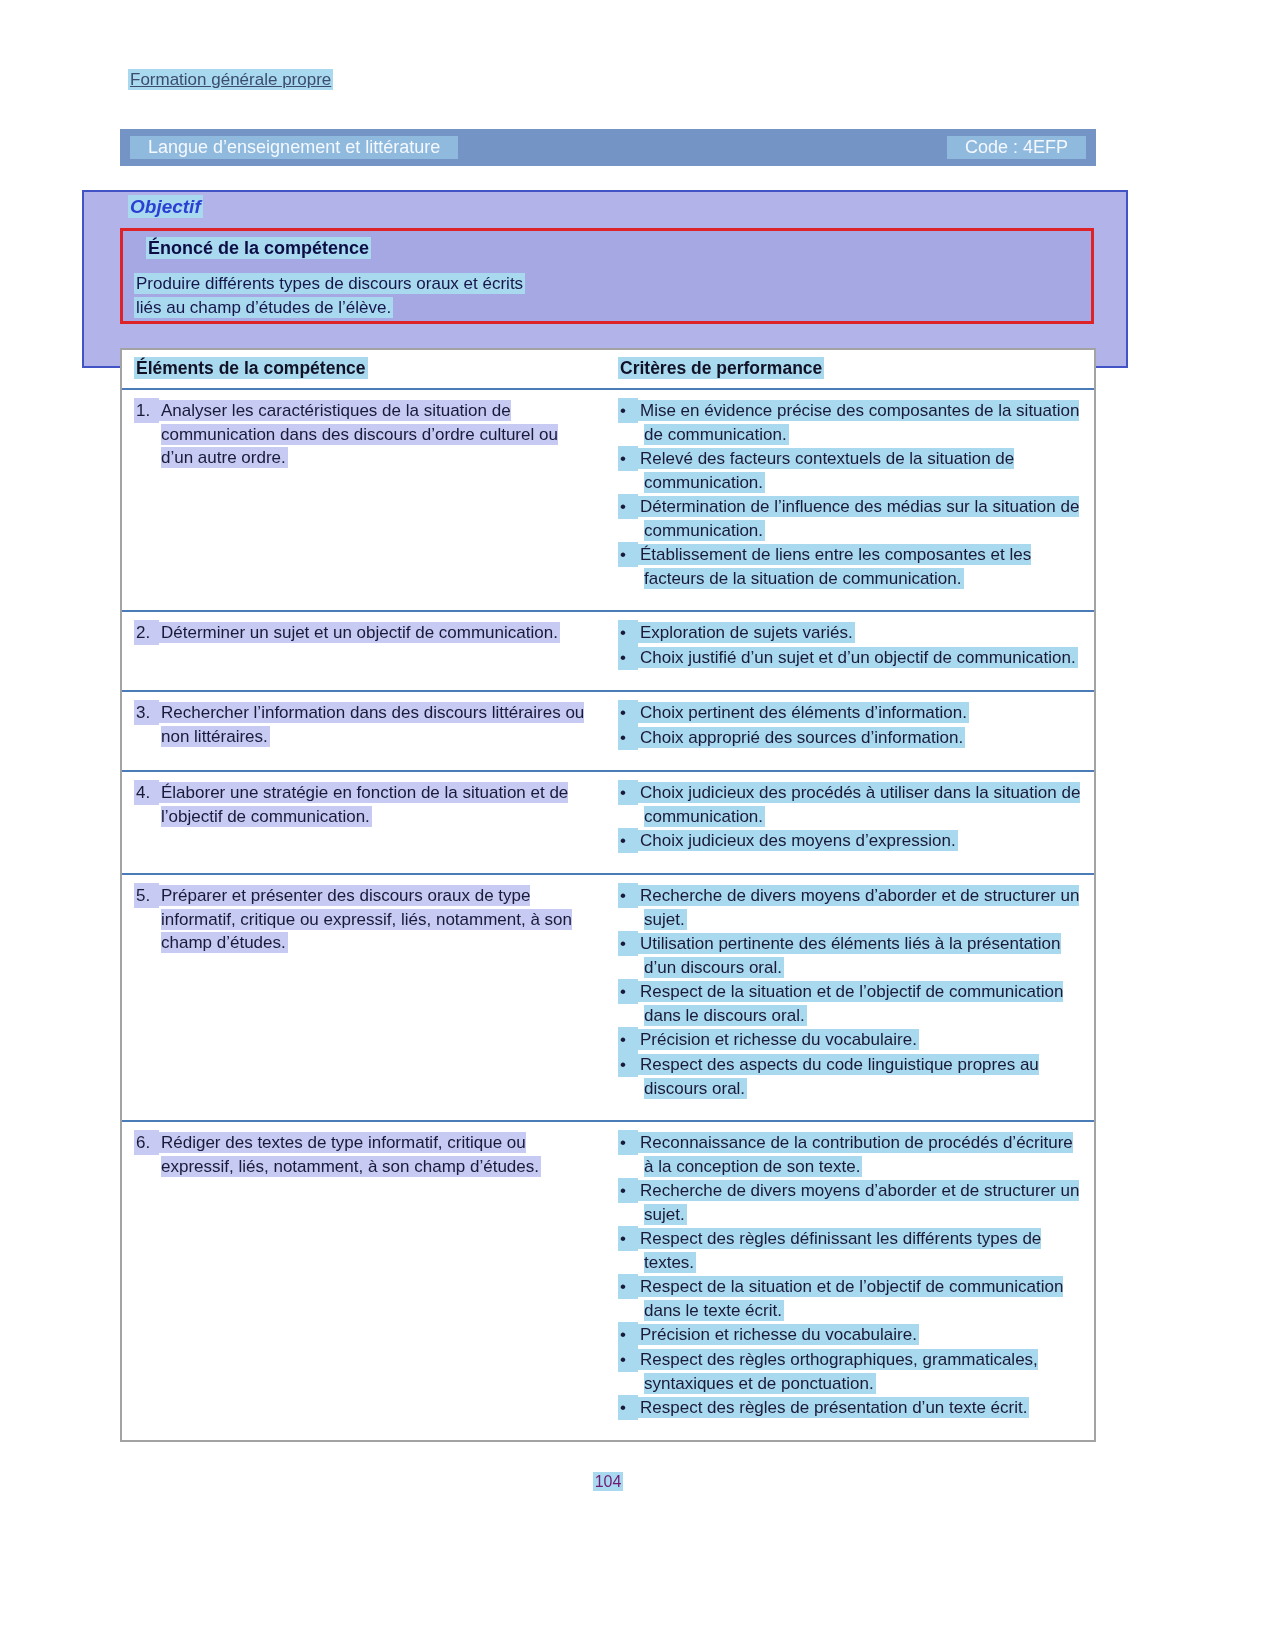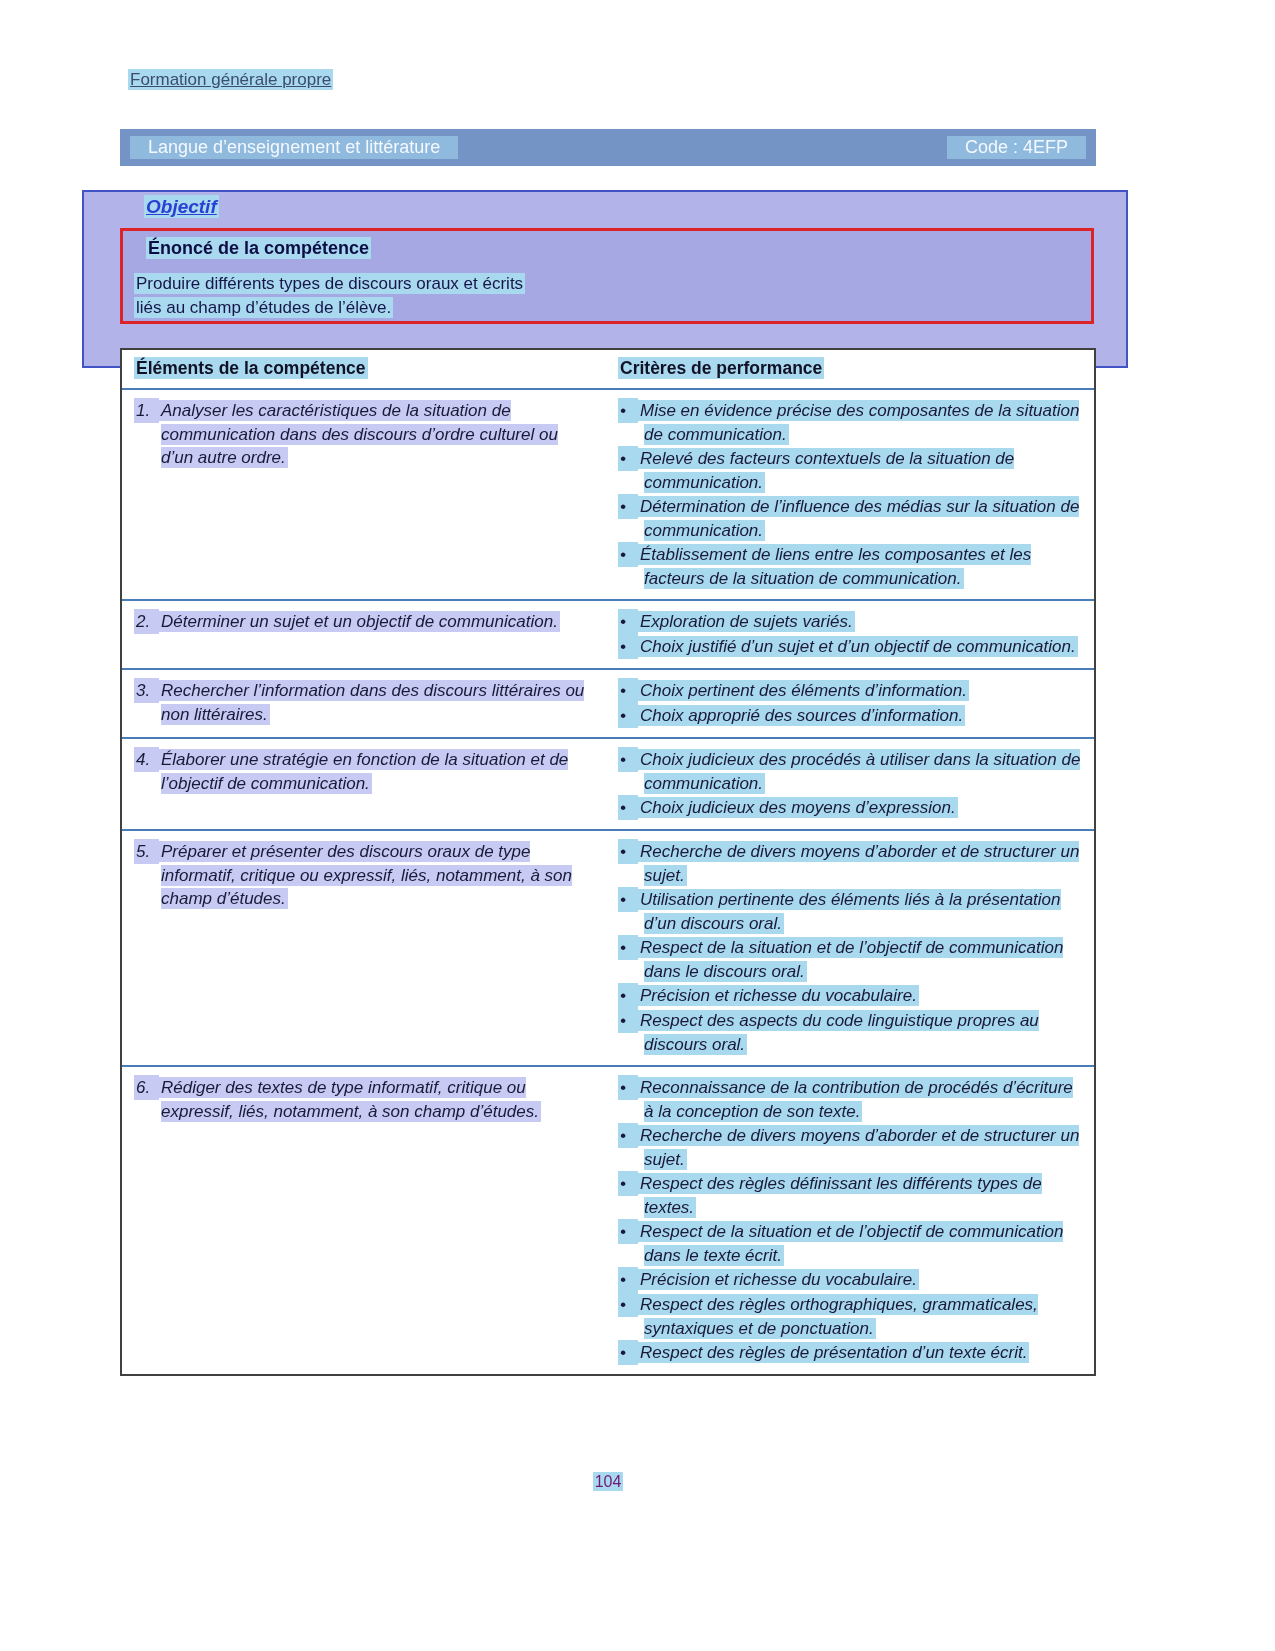--- a/index.html
+++ b/index.html
@@ -22,36 +22,36 @@
     padding:0 10px; color:#f4f8ff; font-size:18px;
   }
 
   .purple-box {
     position:absolute; left:82px; top:190px; width:1046px; height:178px;
     background:#b2b4e9; border:2px solid #4253c5; z-index:1;
   }
   .obj-label, .std-label {
     position:absolute; top:4px; font-size:19px; font-weight:bold; font-style:italic; color:#2b3fd2;
   }
-  .obj-label { left:60px;text-decoration:underline; }
+  .obj-label { left:44px; }
   .std-label { left:532px;margin-top:47px; }
 
   .red-box {
     position:absolute; left:36px; top:36px; width:974px; height:96px;
     background:#a6a8e4; border:3px solid #dd2327; padding:7px 11px;
   }
   .enonce-title { font-size:18px; font-weight:bold; color:#0d0d46; margin-bottom:13px;margin-left:12px; }
   .enonce-line  { font-size:17px; line-height:24px; color:#16164a; }
 
   .comp-table {
     position:absolute; left:120px; top:348px; width:976px;
-    background:#ffffff; border:2px solid #404040; z-index:2;
+    background:#ffffff; border:2px solid #a3a3a3; z-index:2;
   }
   .t-header { display:flex; padding:8px 0 9px; font-size:17.5px; color:#111126; }
-  .t-row    { display:flex; border-top:2px solid #4a7cb8; padding:8px 0 9px;font-style:italic; }
+  .t-row    { display:flex; border-top:2px solid #4a7cb8; padding:8px 0 20px; }
   .col-l { width:480px; flex:none; padding:0 14px 0 12px; }
   .col-r { flex:1; padding:0 12px 0 16px; }
   .item { font-size:17px; line-height:23px; padding-left:27px; text-indent:-27px; }
   .num  { display:inline-block; width:25px; text-indent:0; }
   .crit { font-size:17px; line-height:23px; padding-left:26px; text-indent:-26px; }
   .dot  { display:inline-block; width:20px; text-indent:0; }
 
   .page-num { position:absolute; left:120px; top:1473px; width:976px; text-align:center; font-size:16px; color:#701a75; }
 </style>
 </head>

